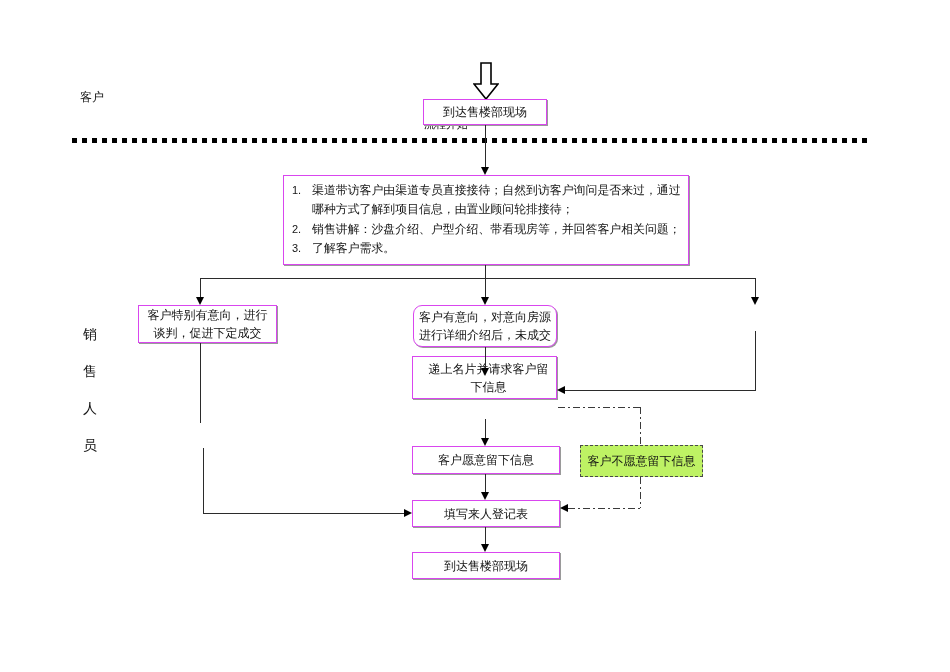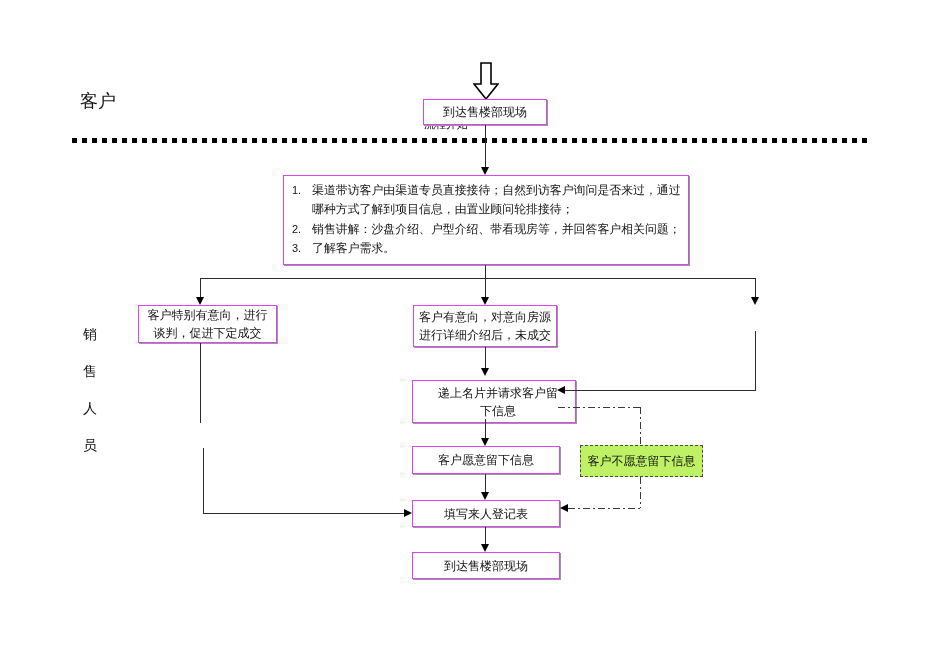--- a/index.html
+++ b/index.html
@@ -5,21 +5,21 @@
   html,body { margin:0; padding:0; background:#ffffff; }
   .page {
     position:relative; width:950px; height:672px; background:#ffffff;
     font-family:"Liberation Serif","DejaVu Serif",serif; color:#141414;
     overflow:hidden;
   }
   .title {
     position:absolute; left:0; top:14px; width:100%;
     text-align:center; font-size:16px; font-weight:bold; letter-spacing:1px;
   }
-  .lane-customer { position:absolute; left:80px; top:89px; font-size:18px; }
+  .lane-customer { position:absolute; left:80px; top:89px; font-size:12px; }
   .lane-sales {
     position:absolute; left:81px; top:326px; width:18px;
     display:flex; flex-direction:column; gap:19px;
     font-size:14px; text-align:center;
   }
   .start-label { position:absolute; left:424px; top:77px; font-size:11px;margin-top:40px; }
   .start-arrow { position:absolute; left:473px; top:62px; }
   .divider {
     position:absolute; left:72px; top:138px; width:797px; height:5px;
     background-image:repeating-linear-gradient(90deg,#000 0 5px,transparent 5px 10px);
@@ -28,23 +28,23 @@
     position:absolute; background:#fff; border:1px solid #d946ef;
     box-shadow:1px 1px 0 #9a9a9a; box-sizing:border-box;
     display:flex; align-items:center; justify-content:center;
     text-align:center; font-size:12px; line-height:1.5; white-space:pre-line;
   }
   .box-arrive      { left:423px; top:99px;  width:124px; height:26px; }
   .box-steps       { left:283px; top:175px; width:406px; height:90px;
                      display:block; text-align:left; padding:5px 4px 4px 8px;
                      line-height:1.62; white-space:normal; }
   .box-strong      { left:138px; top:305px; width:139px; height:38px; }
-  .box-some        { left:413px; top:305px; width:144px; height:42px; }
+  .box-some        { left:413px; top:305px; width:144px; height:42px;border-radius:9px; }
   .box-casual      { left:695px; top:305px; width:122px; height:27px; }
-  .box-card        { left:412px; top:380px; width:164px; height:43px;padding-left:8px; }
+  .box-card        { left:412px; top:356px; width:145px; height:43px;padding-left:8px; }
   .box-willing     { left:412px; top:446px; width:148px; height:28px; }
   .box-deposit     { left:129px; top:423px; width:146px; height:25px; }
   .box-form        { left:412px; top:500px; width:148px; height:27px; }
   .box-follow      { left:412px; top:552px; width:148px; height:27px; }
   .box-unwilling   {
     position:absolute; left:580px; top:445px; width:123px; height:32px;
     background:#bef264; border:1px dashed #4a4a4a; box-sizing:border-box;
     display:flex; align-items:center; justify-content:center;
     font-size:12px; text-align:center;
   }

